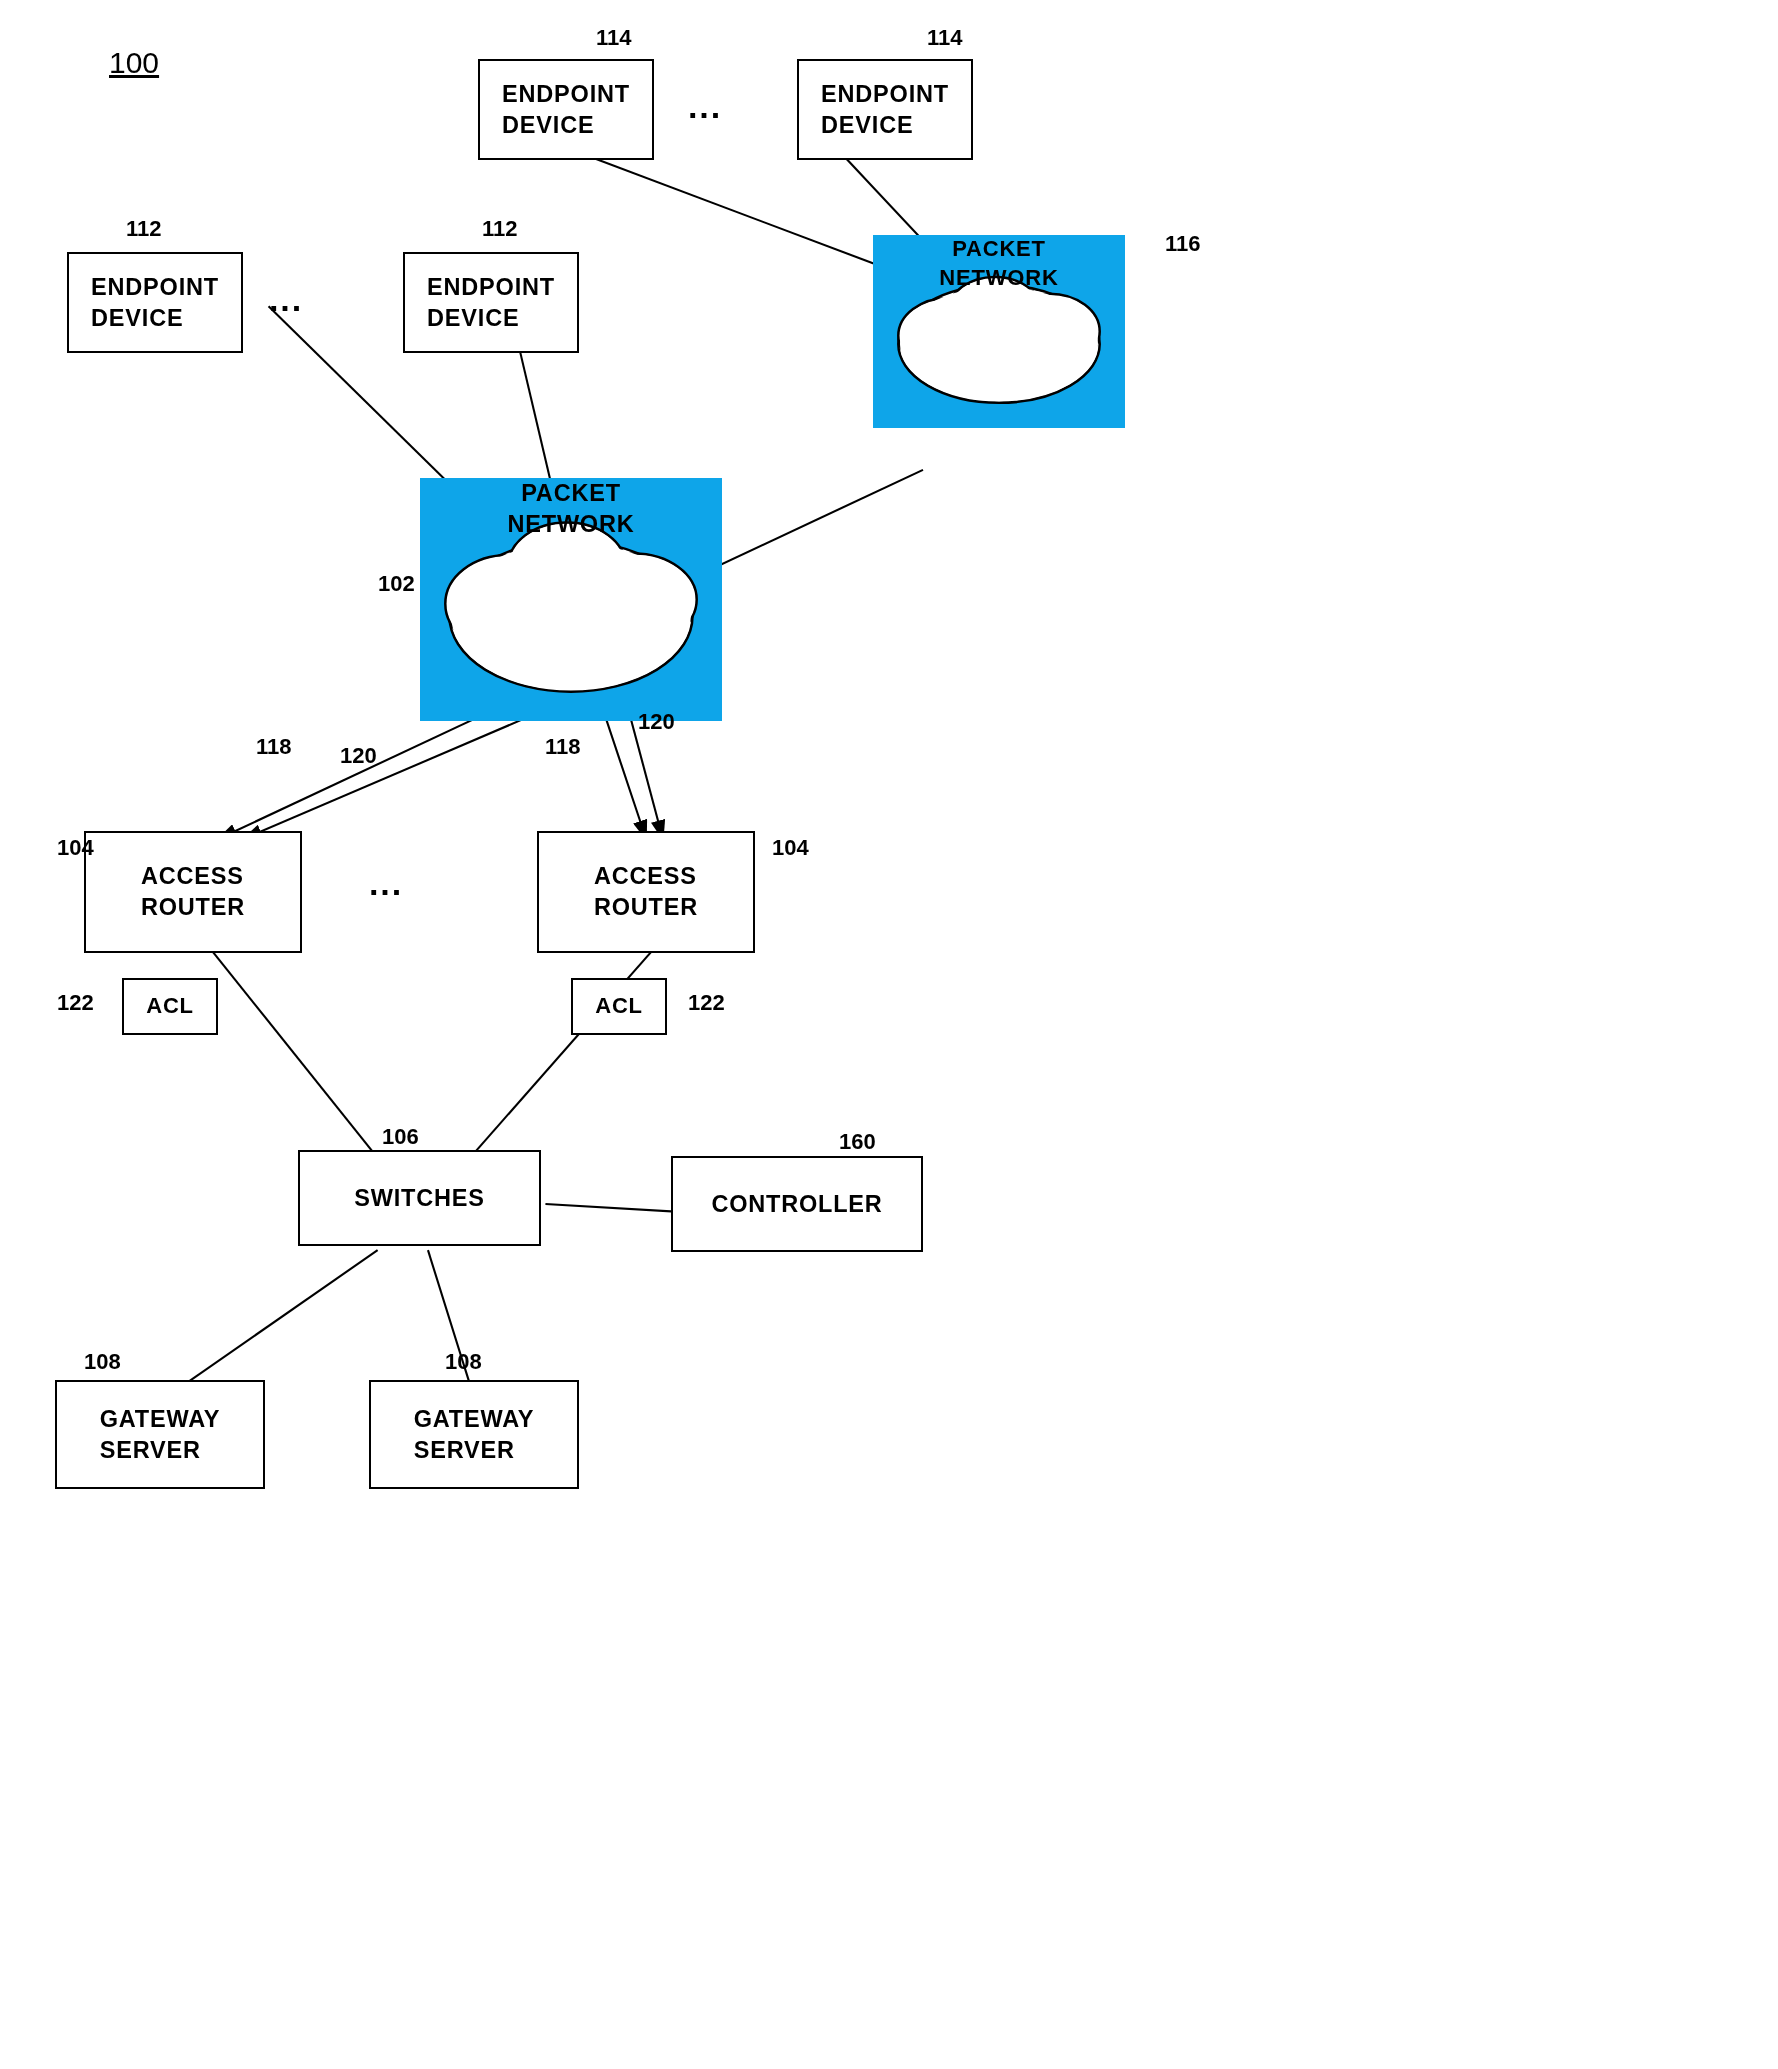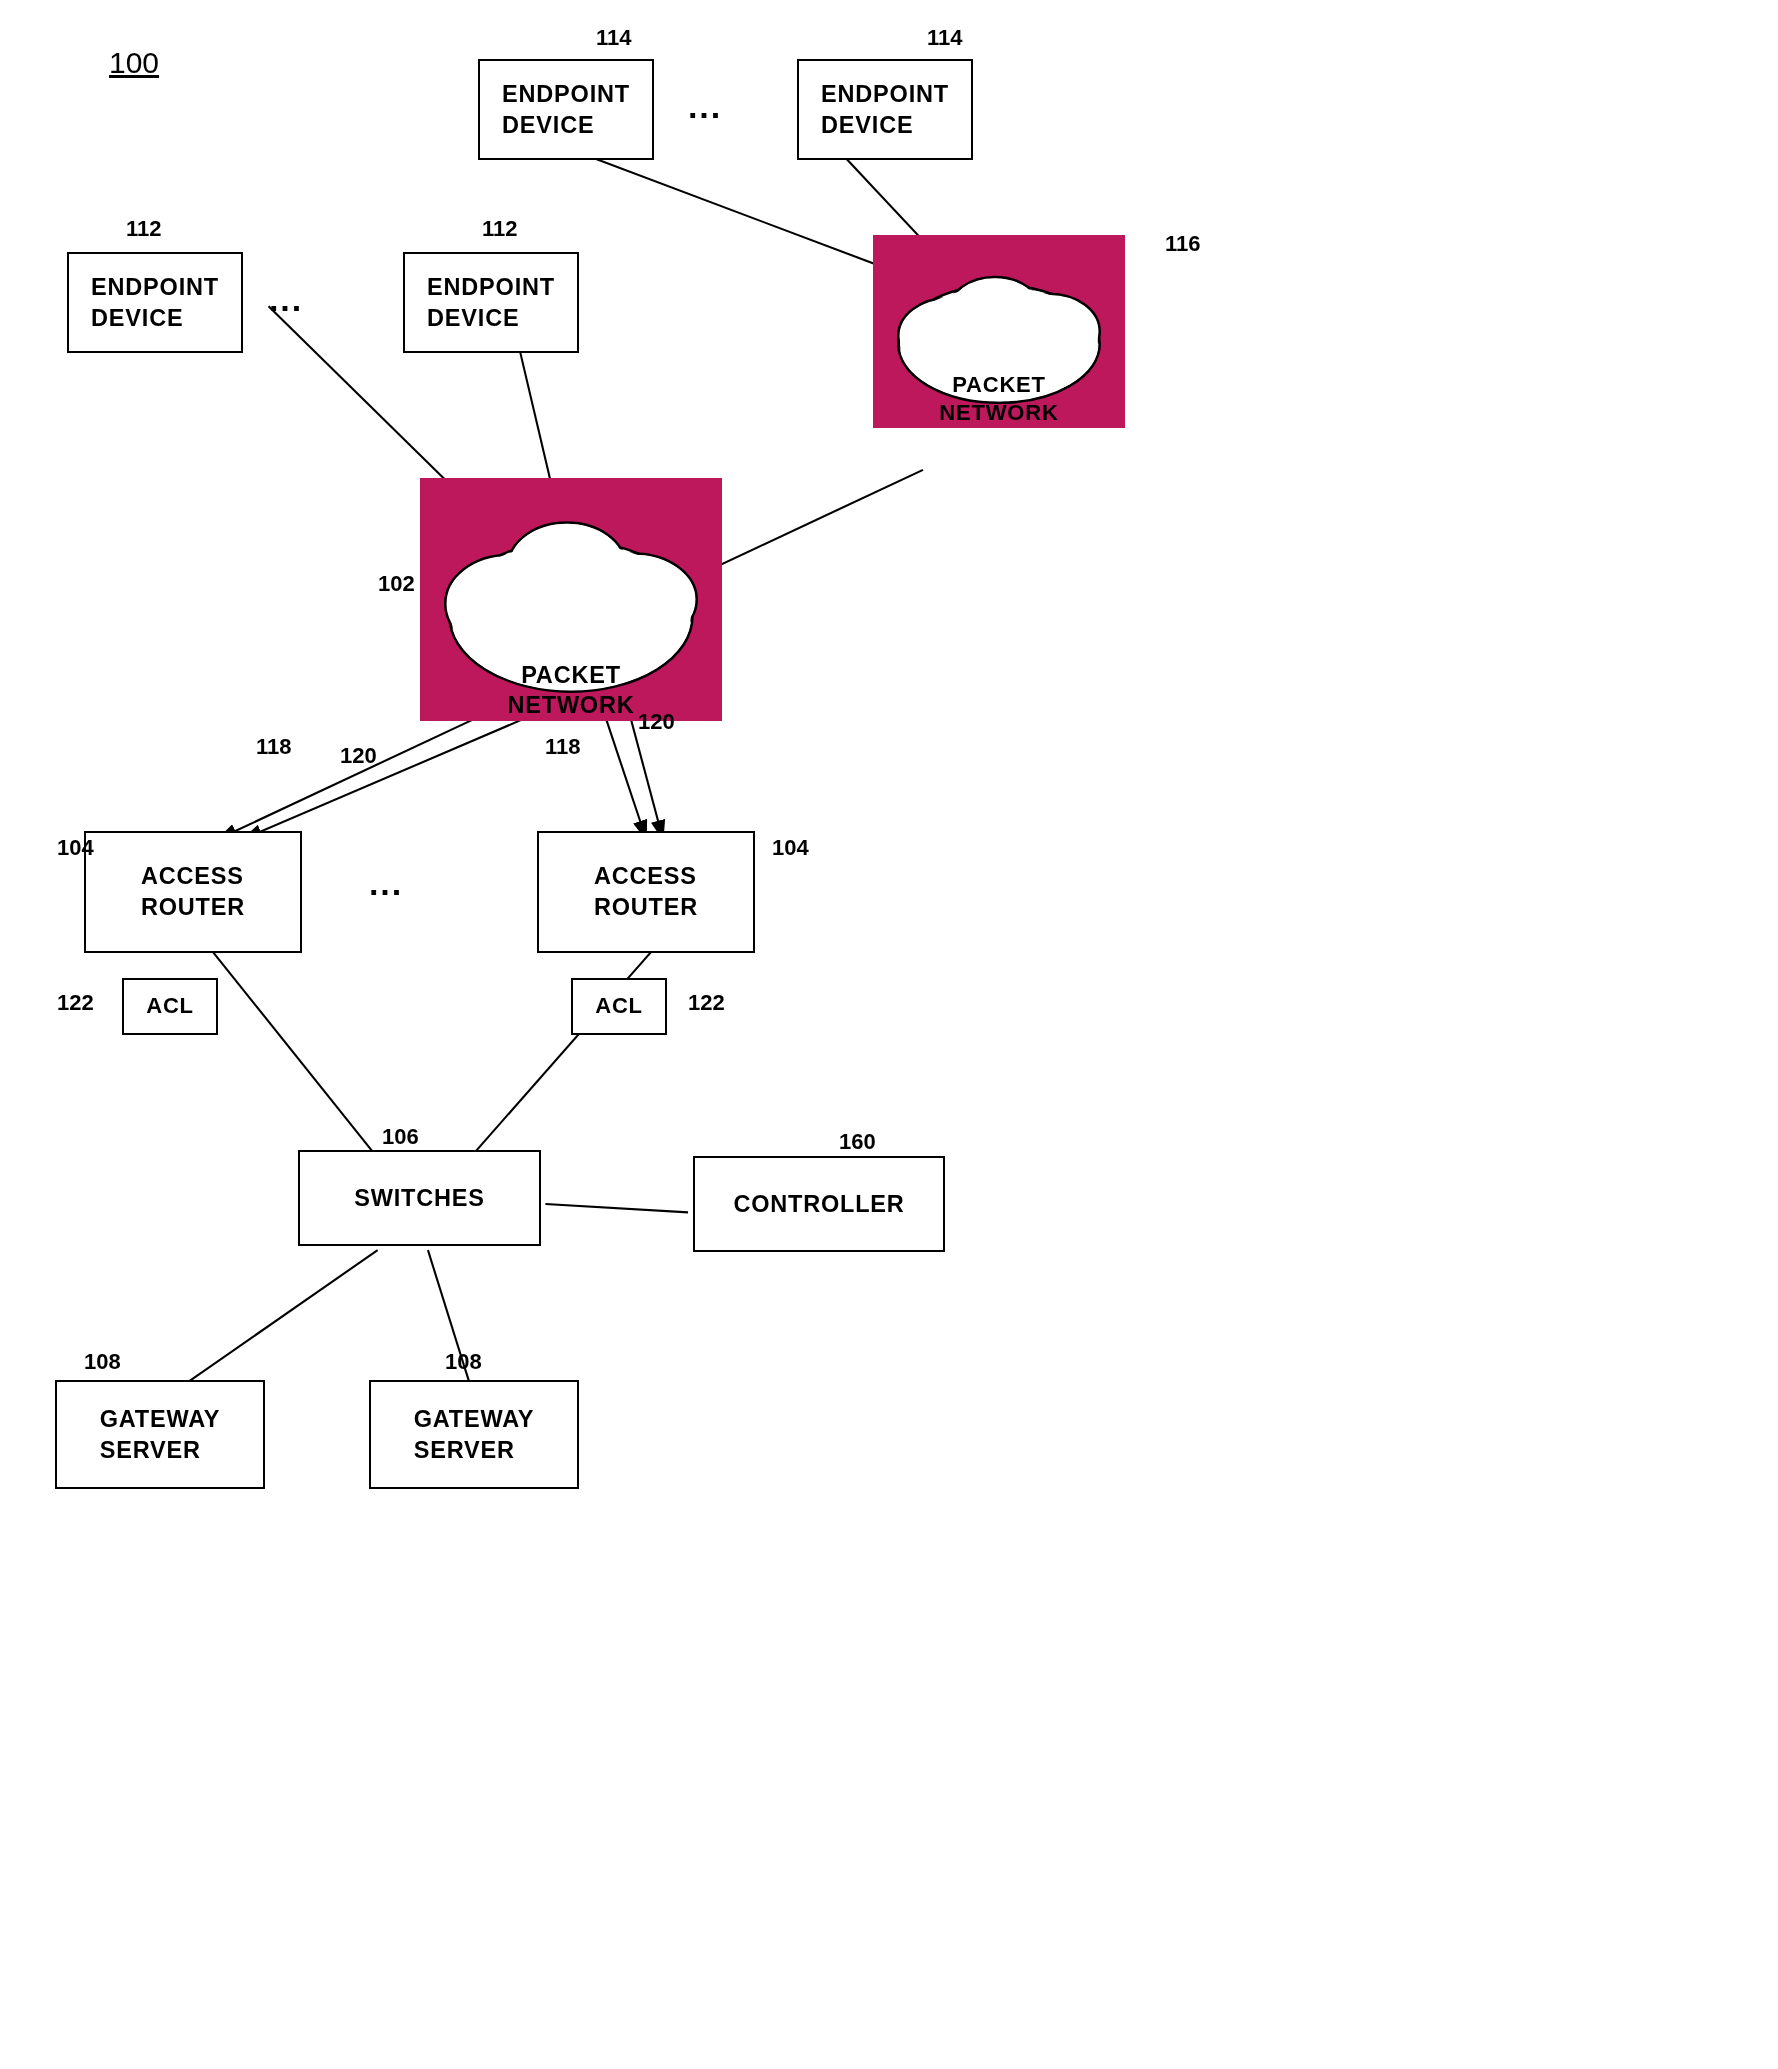--- a/index.html
+++ b/index.html
@@ -24,23 +24,23 @@
       display: flex;
       align-items: center;
       justify-content: center;
       font-size: 23.5px;
       font-weight: bold;
       letter-spacing: 0.8px;
       line-height: 1.3;
     }
     .cloud {
       position: absolute;
-      background: #be185d;
+      background: #0ea5e9;
       display: flex;
-      align-items: flex-end;
+      align-items: flex-start;
       justify-content: center;
       text-align: center;
       font-size: 23.5px;
       font-weight: bold;
       letter-spacing: 0.8px;
       line-height: 1.3;
     }
     .label {
       position: absolute;
       font-size: 22px;
@@ -189,21 +189,21 @@
     <span>ACL</span>
   </div>
   <span class="label" style="left:688px; top:990px;">122</span>
 
   <span class="label" style="left:382px; top:1124px;">106</span>
 
   <div class="box" style="left:298px; top:1150px; width:243px; height:96px;">
     <span>SWITCHES</span>
   </div>
 
-  <div class="box" style="left:693px; top:1156px; width:252px; height:96px;">
+  <div class="box" style="left:671px; top:1156px; width:252px; height:96px;">
     <span>CONTROLLER</span>
   </div>
   <span class="label" style="left:839px; top:1129px;">160</span>
 
   <div class="box" style="left:55px; top:1380px; width:210px; height:109px;">
     <span>GATEWAY<br>SERVER</span>
   </div>
   <span class="label" style="left:84px; top:1349px;">108</span>
 
   <div class="box" style="left:369px; top:1380px; width:210px; height:109px;">

